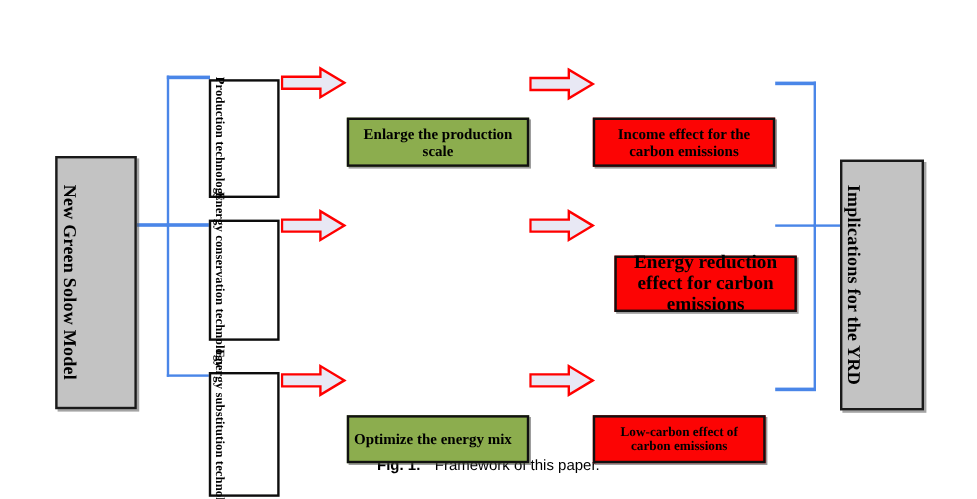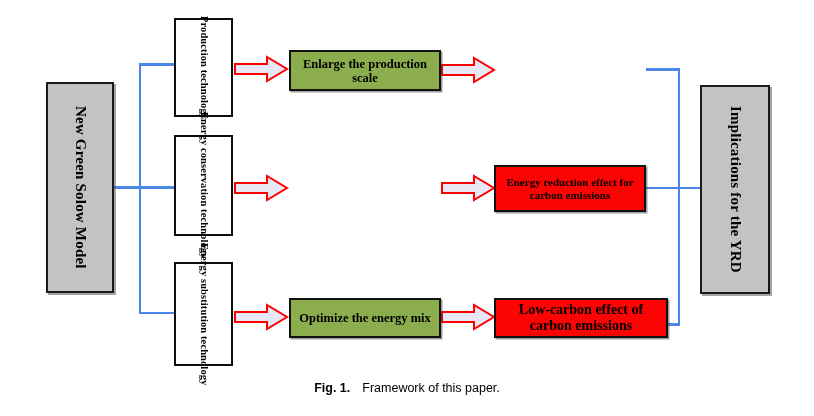--- a/index.html
+++ b/index.html
@@ -15,24 +15,25 @@
     overflow: hidden;
     font-family: "Liberation Serif", "DejaVu Serif", serif;
   }
 
   
   .box {
     position: absolute;
     box-sizing: border-box;
     display: flex;
     align-items: center;
-    justify-content: center;
+    justify-content: flex-start;
     text-align: center;
     color: #000000;
     z-index: 5;
+    margin-top: 48px;
   }
 
   
   .vbox {
     border: 2px solid #1a1a1a;
     background: #c3c3c3;
     box-shadow: 2px 2px 0 rgba(90,90,90,0.55);
   }
   .vbox .vtext {
     white-space: nowrap;
@@ -164,26 +165,29 @@
       <polygon points="1,9 33,9 33,2 53,14 33,26 33,19 1,19" fill="#e8e8f4" stroke="#ff0000" stroke-width="2" stroke-linejoin="miter"></polygon>
     </svg>
   </div>
 
   <div class="arrow" style="left:441px; top:303px;">
     <svg width="55" height="28" viewBox="0 0 55 28">
       <polygon points="1,9 33,9 33,2 53,14 33,26 33,19 1,19" fill="#e8e8f4" stroke="#ff0000" stroke-width="2" stroke-linejoin="miter"></polygon>
     </svg>
   </div>
 
+  <div class="box hbox red" style="left:494px; top:50px; width:152px; height:41px; font-size:12.5px;">
+    <span>Income effect for the carbon emissions</span>
+  </div>
 
-  <div class="box hbox red" style="left:494px; top:165px; width:152px; height:47px; font-size:11px;">
+  <div class="box hbox red" style="left:512px; top:165px; width:152px; height:47px; font-size:16px;">
     <span>Energy reduction effect for carbon emissions</span>
   </div>
 
-  <div class="box hbox red" style="left:494px; top:298px; width:174px; height:40px; font-size:14px;">
+  <div class="box hbox red" style="left:494px; top:298px; width:144px; height:40px; font-size:11px;">
     <span>Low-carbon effect of carbon emissions</span>
   </div>
 
   <div class="box vbox" style="left:700px; top:85px; width:70px; height:209px; font-size:15px;">
     <span class="vtext">Implications for the YRD</span>
   </div>
 
   <div id="caption" style="top:381px;">
     <span class="figlabel">Fig. 1.</span>
     <span style="display:inline-block; width:5px;"></span>

